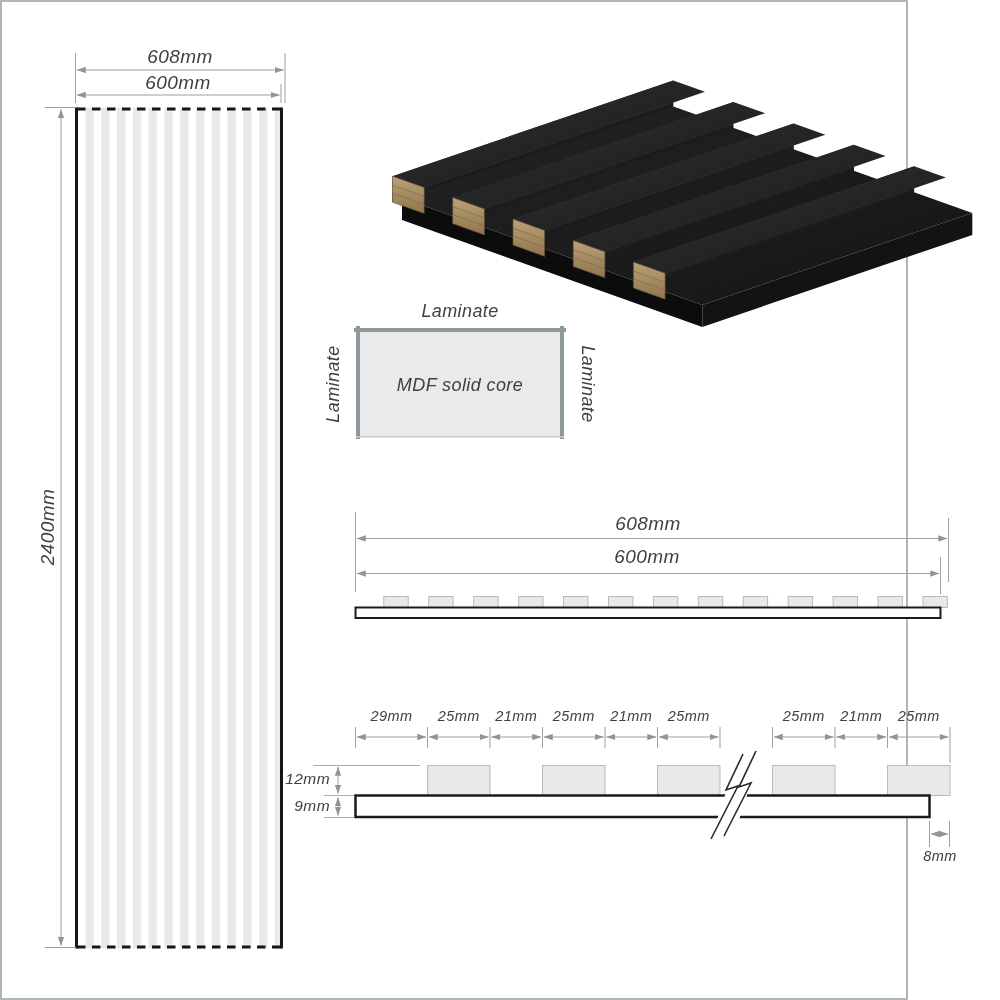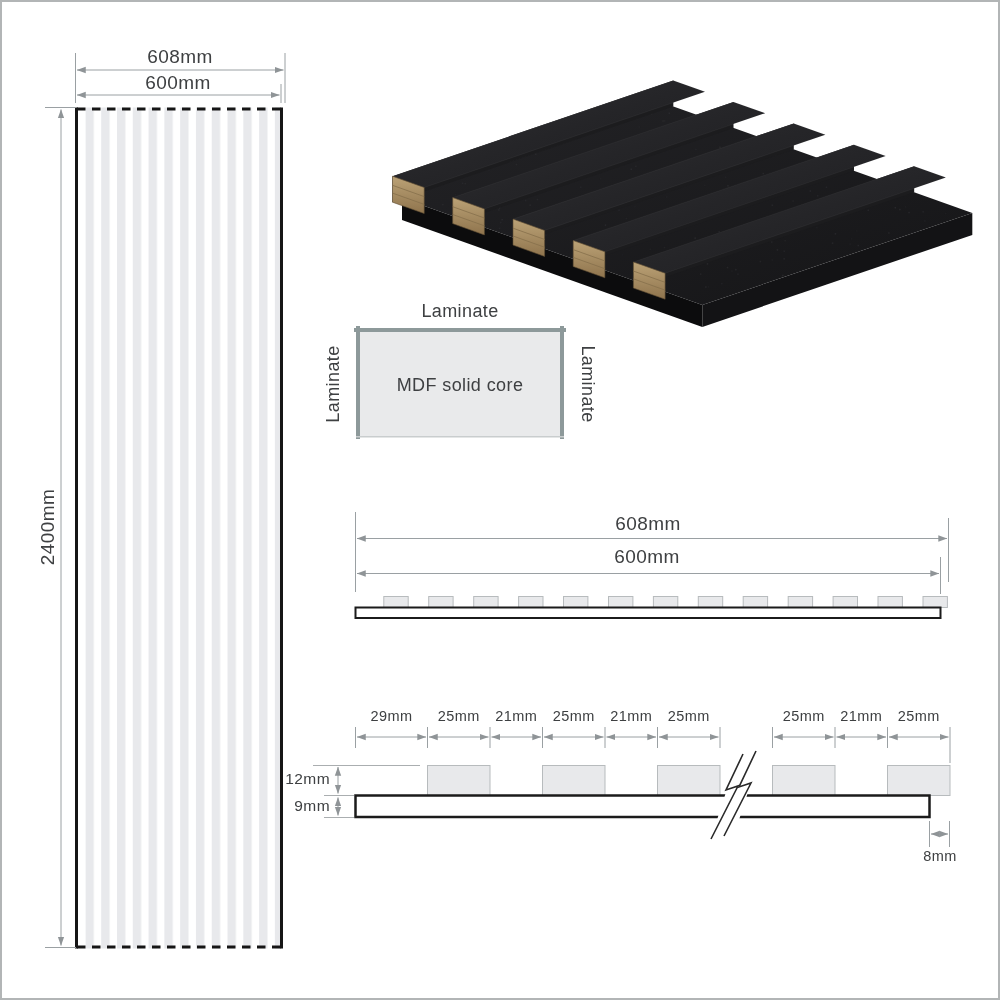--- a/index.html
+++ b/index.html
@@ -1,19 +1,20 @@
 <!DOCTYPE html>
 <html><head>
 <meta charset="utf-8">
 <style>
   html,body{margin:0;padding:0;background:#ffffff;}
   .canvas{
-    position:relative;width:1000px;height:1000px;background:#ffffff;
+    position:relative;width:908px;height:1000px;background:#ffffff;
     box-shadow: inset 0 0 0 2px #b2b5b6;
     font-family:"Liberation Sans", sans-serif;
+    font-style:italic;
   }
   svg{display:block;}
   text{
     fill:#3e4042;
     font-family:"Liberation Sans", sans-serif;
     letter-spacing:.4px;
   }
   .t19{font-size:19px;}
   .t18{font-size:18px;}
   .t16{font-size:15.5px;}

